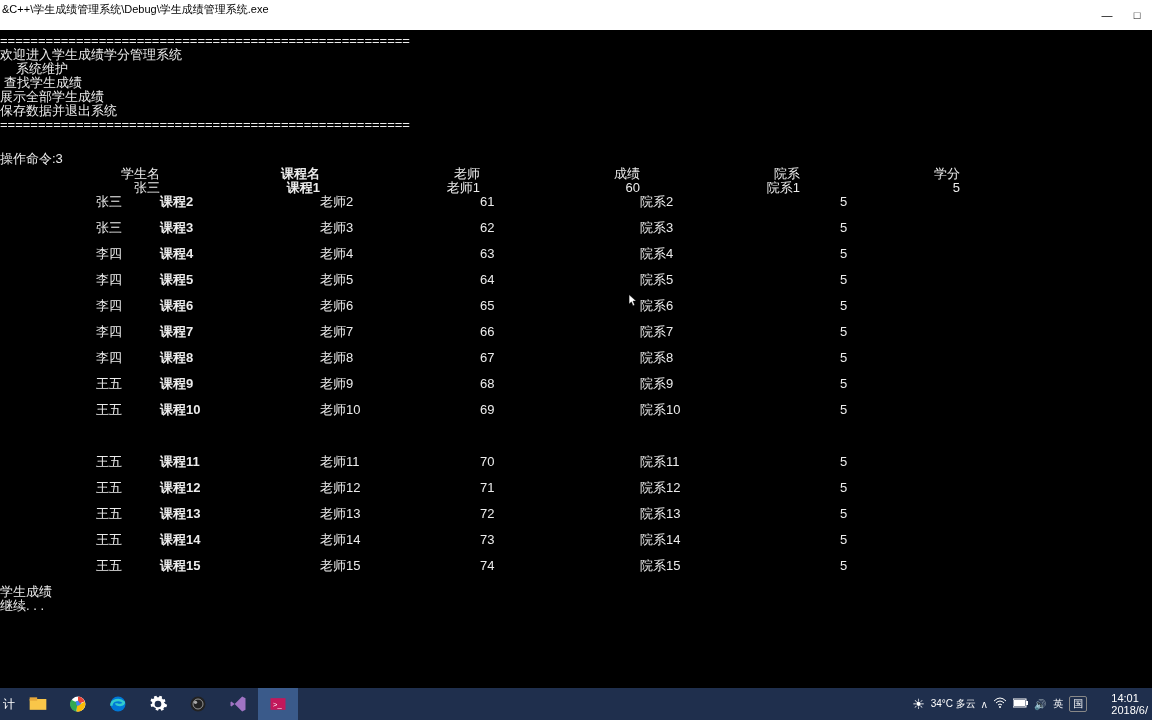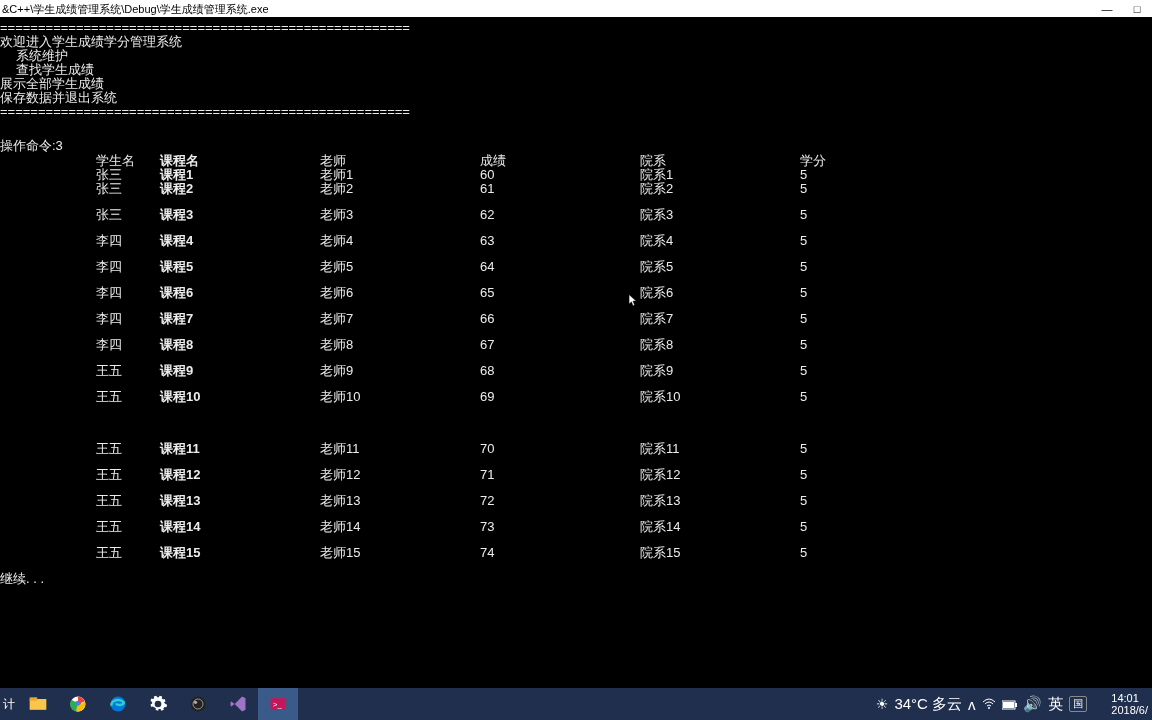--- a/index.html
+++ b/index.html
@@ -3,85 +3,86 @@
   <meta charset="utf-8">
   <style>
     * { margin: 0; padding: 0; box-sizing: border-box; }
     body {
       width: 1152px; height: 720px;
       font-family: "SimSun","NSimSun",Arial,sans-serif;
       background: #000; color: #fff; overflow: hidden;
       position: relative;
     }
     .titlebar {
-      height: 17px; background: #fff; color: #000;
+      height: 30px; background: #fff; color: #000;
       font-size: 11px; line-height: 18px; padding-left: 2px;
       display: flex; justify-content: space-between;
     }
     .title-controls { display: flex; align-items: center; }
     .ctrl-btn { width: 30px; text-align: center; font-size: 11px; }
     .console { padding: 4px 2px 2px 0; font-size: 13px; line-height: 14px; color:#ececec; }
     .divider { letter-spacing: 0; white-space: pre; }
     .cmd-line { margin-top: 20px; margin-bottom:1px; }
     .table { white-space: pre; font-size: 13px; line-height: 14px; }
     .row { display:flex; margin-bottom: 12px;}
-    .row.header, .row.first-data { margin-bottom:0; }
+    .row.header, .row.first-data { margin-bottom:0;text-align:right; }
     .row .c1{ width:160px; padding-left:96px;}
     .row .c2{ width:160px; padding-left:0px;font-weight:bold;}
     .row .c3{ width:160px; padding-left:0px;}
     .row .c4{ width:160px; padding-left:0px;}
     .row .c5{ width:160px; padding-left:0px;}
-    .row .c6{ width:120px; padding-left:0px;}
+    .row .c6{ width:120px; padding-left:0px;margin-left:40px;}
     .gap { height: 26px; }
     .footer-lines { font-size:13px; line-height:14px; margin-top:0px;}
     .cursor-arrow {
       position:absolute; left:628px; top:294px;
       width:10px; height:14px; pointer-events:none;
     }
     .taskbar {
       position:absolute; left:0; bottom:0; width:100%; height:32px;
       background:#1f2f4d; display:flex; align-items:center;
       justify-content:space-between;
     }
     .tb-left { display:flex; align-items:center; height:100%; }
     .tb-right{ display:flex; align-items:center; height:100%; gap:6px; padding-right:4px;}
     .tb-btn {
       width:40px; height:32px; display:flex; align-items:center;
       justify-content:center; color:#fff; font-size:16px;
     }
     .tb-btn.active { background:#3a5a8a; }
     .tb-btn svg { width:20px; height:20px; }
-    .tray-text{ color:#fff; font-size:15px; }
+    .tray-text{ color:#fff; font-size:10px; }
     .tray-time{ color:#fff; font-size:11px; line-height:12px;margin-left:18px;}
     .pill{ border:1px solid #888; border-radius:2px; padding:0 3px; font-size:10px;}
   </style>
 </head>
 <body>
 
 <div class="titlebar">
   <span>&amp;C++\学生成绩管理系统\Debug\学生成绩管理系统.exe</span>
   <div class="title-controls">
     <div class="ctrl-btn">—</div>
     <div class="ctrl-btn">□</div>
   </div>
 </div>
 
 <div class="console">
   <div class="divider">======================================================</div>
   <div>欢迎进入学生成绩学分管理系统</div>
   <div style="padding-left:16px">系统维护</div>
-  <div style="padding-left:16px">查找学生成绩</div>
+  <div style="padding-left:4px">查找学生成绩</div>
   <div style="padding-left:0px">展示全部学生成绩</div>
   <div style="padding-left:0px">保存数据并退出系统</div>
   <div class="divider">======================================================</div>
   <div class="cmd-line">操作命令:3</div>
 
   <div id="data-table" class="table"><div class="row header"><span class="c1">学生名</span><span class="c2">课程名</span><span class="c3">老师</span><span class="c4">成绩</span><span class="c5">院系</span><span class="c6">学分</span></div><div class="row first-data"><span class="c1">张三</span><span class="c2">课程1</span><span class="c3">老师1</span><span class="c4">60</span><span class="c5">院系1</span><span class="c6">5</span></div><div class="row"><span class="c1">张三</span><span class="c2">课程2</span><span class="c3">老师2</span><span class="c4">61</span><span class="c5">院系2</span><span class="c6">5</span></div><div class="row"><span class="c1">张三</span><span class="c2">课程3</span><span class="c3">老师3</span><span class="c4">62</span><span class="c5">院系3</span><span class="c6">5</span></div><div class="row"><span class="c1">李四</span><span class="c2">课程4</span><span class="c3">老师4</span><span class="c4">63</span><span class="c5">院系4</span><span class="c6">5</span></div><div class="row"><span class="c1">李四</span><span class="c2">课程5</span><span class="c3">老师5</span><span class="c4">64</span><span class="c5">院系5</span><span class="c6">5</span></div><div class="row"><span class="c1">李四</span><span class="c2">课程6</span><span class="c3">老师6</span><span class="c4">65</span><span class="c5">院系6</span><span class="c6">5</span></div><div class="row"><span class="c1">李四</span><span class="c2">课程7</span><span class="c3">老师7</span><span class="c4">66</span><span class="c5">院系7</span><span class="c6">5</span></div><div class="row"><span class="c1">李四</span><span class="c2">课程8</span><span class="c3">老师8</span><span class="c4">67</span><span class="c5">院系8</span><span class="c6">5</span></div><div class="row"><span class="c1">王五</span><span class="c2">课程9</span><span class="c3">老师9</span><span class="c4">68</span><span class="c5">院系9</span><span class="c6">5</span></div><div class="row"><span class="c1">王五</span><span class="c2">课程10</span><span class="c3">老师10</span><span class="c4">69</span><span class="c5">院系10</span><span class="c6">5</span></div><div class="gap"></div><div class="row"><span class="c1">王五</span><span class="c2">课程11</span><span class="c3">老师11</span><span class="c4">70</span><span class="c5">院系11</span><span class="c6">5</span></div><div class="row"><span class="c1">王五</span><span class="c2">课程12</span><span class="c3">老师12</span><span class="c4">71</span><span class="c5">院系12</span><span class="c6">5</span></div><div class="row"><span class="c1">王五</span><span class="c2">课程13</span><span class="c3">老师13</span><span class="c4">72</span><span class="c5">院系13</span><span class="c6">5</span></div><div class="row"><span class="c1">王五</span><span class="c2">课程14</span><span class="c3">老师14</span><span class="c4">73</span><span class="c5">院系14</span><span class="c6">5</span></div><div class="row"><span class="c1">王五</span><span class="c2">课程15</span><span class="c3">老师15</span><span class="c4">74</span><span class="c5">院系15</span><span class="c6">5</span></div></div>
 
   <div class="footer-lines">
+    <div>学生成绩</div>
     <div>继续. . .</div>
   </div>
 </div>
 
 <svg class="cursor-arrow" viewBox="0 0 12 18">
   <path d="M1 1 L1 13 L4 10 L6 15 L8 14 L6 9 L10 9 Z" fill="#fff" stroke="#000" stroke-width="0.5"></path>
 </svg>
 
 <div class="taskbar">
   <div class="tb-left">

